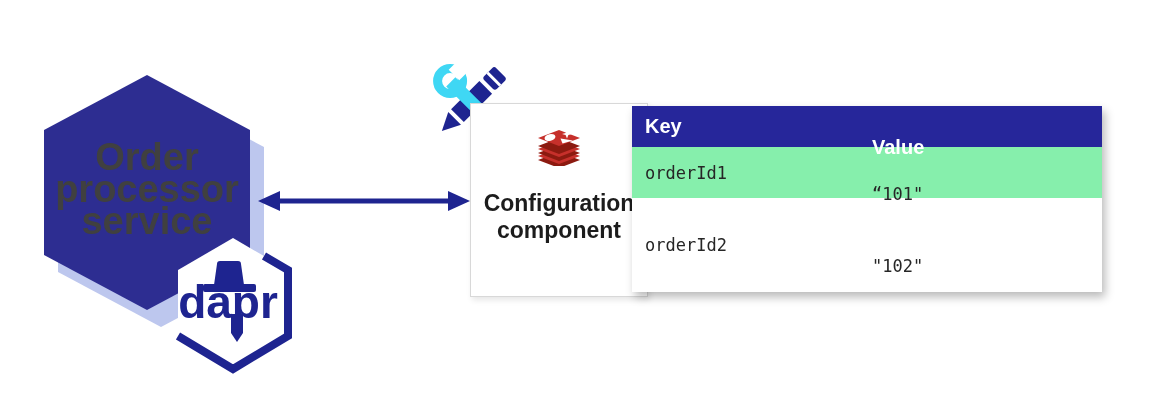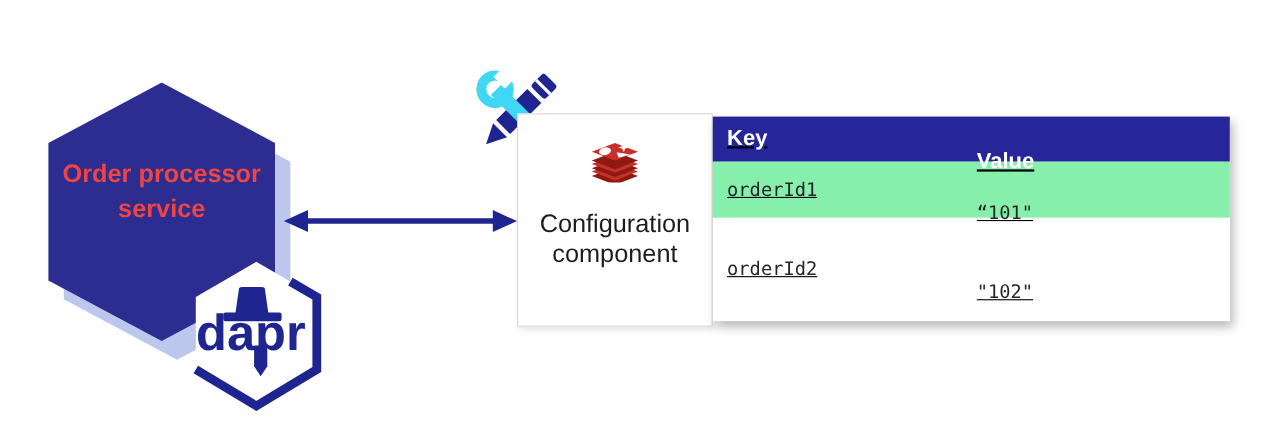--- a/index.html
+++ b/index.html
@@ -8,49 +8,48 @@
     position:relative;width:1168px;height:403px;background:#ffffff;overflow:hidden;
     font-family:"Liberation Sans",sans-serif;
   }
   .abs{position:absolute;}
 
   
   #hex-layer{left:0;top:0;width:1168px;height:403px;}
 
   .hex-label{
     left:47px;top:141px;width:200px;height:100px;
-    color:#ef4444;font-size:23px;font-weight:700;line-height:32px;
+    color:#404040;font-size:38px;font-weight:700;line-height:32px;
     text-align:center;
   }
 
   
   #tools-icon{left:426px;top:58px;width:95px;height:95px;}
 
   
   #dapr-logo{left:168px;top:230px;width:140px;height:150px;}
 
   
   .config-box{
     left:470px;top:103px;width:178px;height:194px;
     background:#ffffff;border:1px solid #d8d8d8;
     box-shadow:2px 3px 6px rgba(0,0,0,0.10);
     display:flex;flex-direction:column;align-items:center;
   }
   .config-box .redis-wrap{margin-top:24px;width:50px;height:38px;}
   .config-label{
-    margin-top:24px;color:#1c1c1c;font-size:23px;font-weight:400;
+    margin-top:24px;color:#1c1c1c;font-size:23px;font-weight:700;
     line-height:27px;text-align:center;width:160px;
   }
 
   
   .kv-table{
-    left:648px;top:106px;width:470px;
+    left:632px;top:106px;width:470px;
     box-shadow:3px 5px 9px rgba(0,0,0,0.28);
     font-size:17px;
-    text-decoration:underline;
   }
   .kv-row{display:flex;align-items:center;}
   .kv-head{height:41px;background:#26269a;color:#ffffff;
     font-size:20px;font-weight:700;}
   .kv-r1{height:51px;background:#86efac;}
   .kv-r2{height:94px;background:#ffffff;}
   .kv-cell{padding-left:13px;}
   .kv-col1{width:227px;flex:0 0 227px;}
   .kv-col2{flex:1;margin-top:42px;}
   .kv-mono{font-family:"DejaVu Sans Mono",monospace;color:#262626;}

